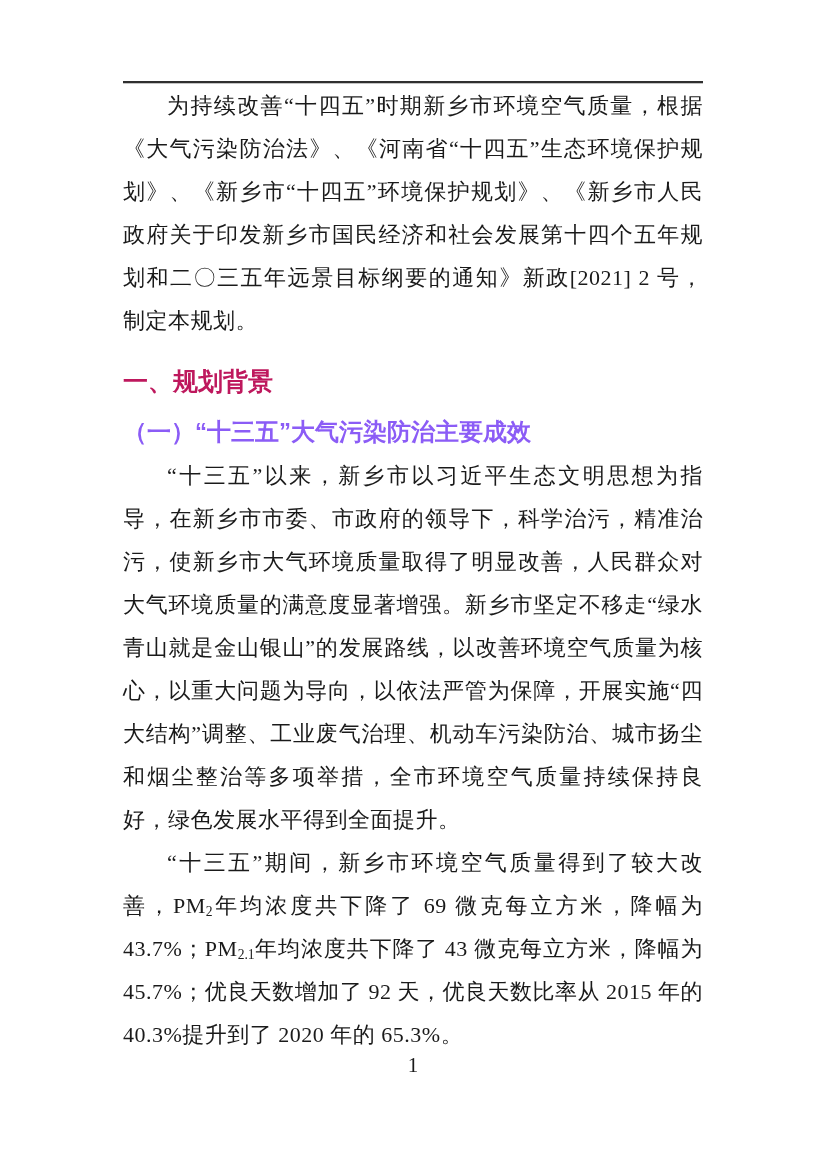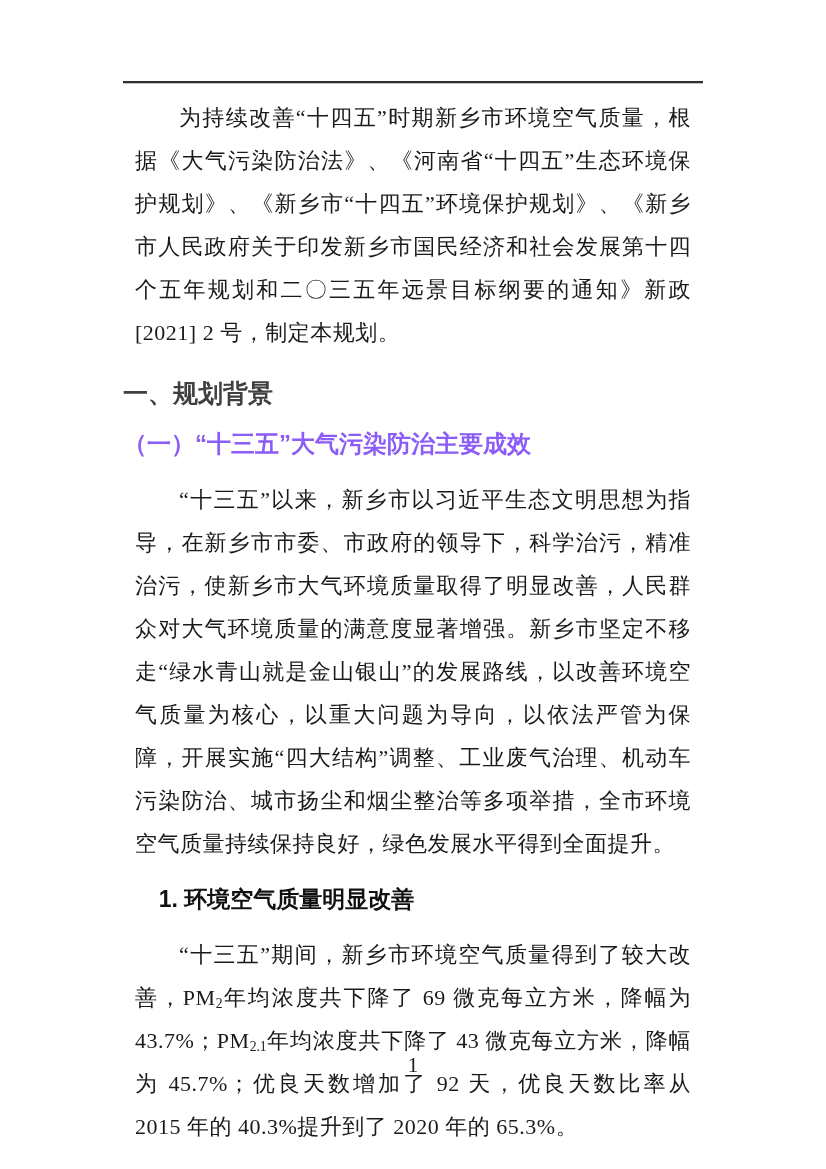--- a/index.html
+++ b/index.html
@@ -18,36 +18,36 @@
     color: #1a1a1a;
     font-family: "Liberation Serif", "DejaVu Serif", serif;
   }
   .header-rule {
     margin-top: 81px;
     height: 1px;
     background: #c3c3c3;
     border-top: 2px solid #2f2f2f;
   }
   p.body {
-    margin: 12px;
+    margin: 0;
     font-size: 22px;
     line-height: 43px;
     text-align: justify;
     text-justify: inter-ideograph;
     letter-spacing: 0.5px;
   }
   p.indent { text-indent: 2em; }
   .p-intro { margin-top: 12px; }
   .h1 {
     margin: 17px 0 0 0;
     font-family: "Liberation Sans", "DejaVu Sans", sans-serif;
     font-weight: 700;
     font-size: 25px;
     line-height: 44px;
-    color: #404040;
+    color: #be185d;
   }
   .h2 {
     margin: 7px 0 0 0;
     font-family: "Liberation Sans", "DejaVu Sans", sans-serif;
     font-weight: 700;
     font-size: 24px;
     line-height: 44px;
     color: #8b5cf6;
   }
   .p-achievements { margin-top: 15px; }
@@ -87,19 +87,18 @@
   <div class="header-rule"></div>
 
   <p class="body indent p-intro">为持续改善“十四五”时期新乡市环境空气质量，根据《大气污染防治法》、《河南省“十四五”生态环境保护规划》、《新乡市“十四五”环境保护规划》、《新乡市人民政府关于印发新乡市国民经济和社会发展第十四个五年规划和二〇三五年远景目标纲要的通知》新政[2021] 2 号，制定本规划。</p>
 
   <h1 class="h1">一、规划背景</h1>
 
   <h2 class="h2">（一）“十三五”大气污染防治主要成效</h2>
 
   <p class="body indent p-achievements">“十三五”以来，新乡市以习近平生态文明思想为指导，在新乡市市委、市政府的领导下，科学治污，精准治污，使新乡市大气环境质量取得了明显改善，人民群众对大气环境质量的满意度显著增强。新乡市坚定不移走“绿水青山就是金山银山”的发展路线，以改善环境空气质量为核心，以重大问题为导向，以依法严管为保障，开展实施“四大结构”调整、工业废气治理、机动车污染防治、城市扬尘和烟尘整治等多项举措，全市环境空气质量持续保持良好，绿色发展水平得到全面提升。</p>
 
-  <h3 class="h3">1. 环境空气质量明显改善</h3>
 
   <p class="body indent p-airquality"><span>“十三五”期间，新乡市环境空气质量得到了较大改善，PM</span><sub>2</sub><span>年均浓度共下降了 69 微克每立方米，降幅为 43.7%；PM</span><sub>2.1</sub><span>年均浓度共下降了 43 微克每立方米，降幅为 45.7%；优良天数增加了 92 天，优良天数比率从 2015 年的 40.3%提升到了 2020 年的 65.3%。</span></p>
 
   <div class="page-number">1</div>
 
 </div>
 
 </body></html>

